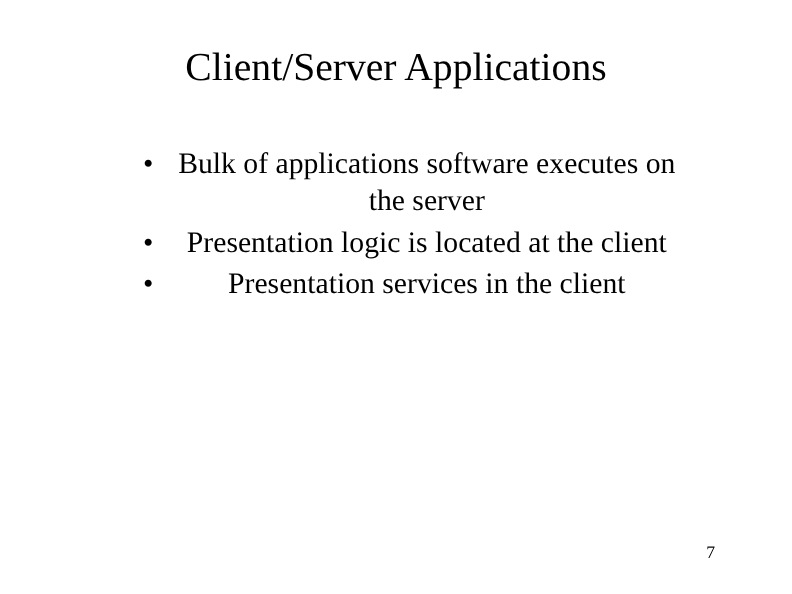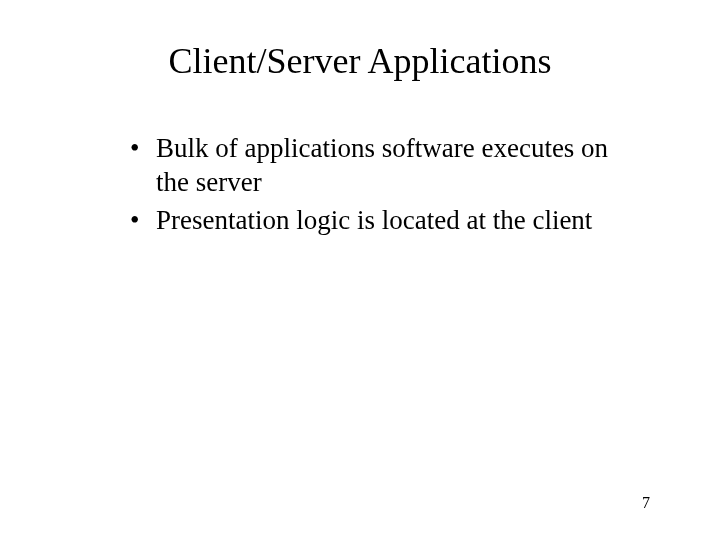--- a/index.html
+++ b/index.html
@@ -26,20 +26,21 @@
       font-size: 36px;
       font-weight: normal;
       text-align: center;
       margin-top: 10px;
       margin-bottom: 50px;
     }
     .bullets {
       list-style: none;
       padding-left: 70px;
       padding-right: 40px;
+      text-align: center;
     }
     .bullets li {
       font-size: 27px;
       line-height: 1.25;
       margin-bottom: 4px;
       position: relative;
       padding-left: 26px;
     }
     .bullets li::before {
       content: "•";
@@ -57,15 +58,16 @@
     }
   </style>
 </head>
 <body>
 
 <div class="slide">
   <h1 class="title">Client/Server Applications</h1>
   <ul class="bullets">
     <li>Bulk of applications software executes on the server</li>
     <li>Presentation logic is located at the client</li>
+    <li>Presentation services in the client</li>
   </ul>
   <div class="page-number">7</div>
 </div>
 
 </body></html>

